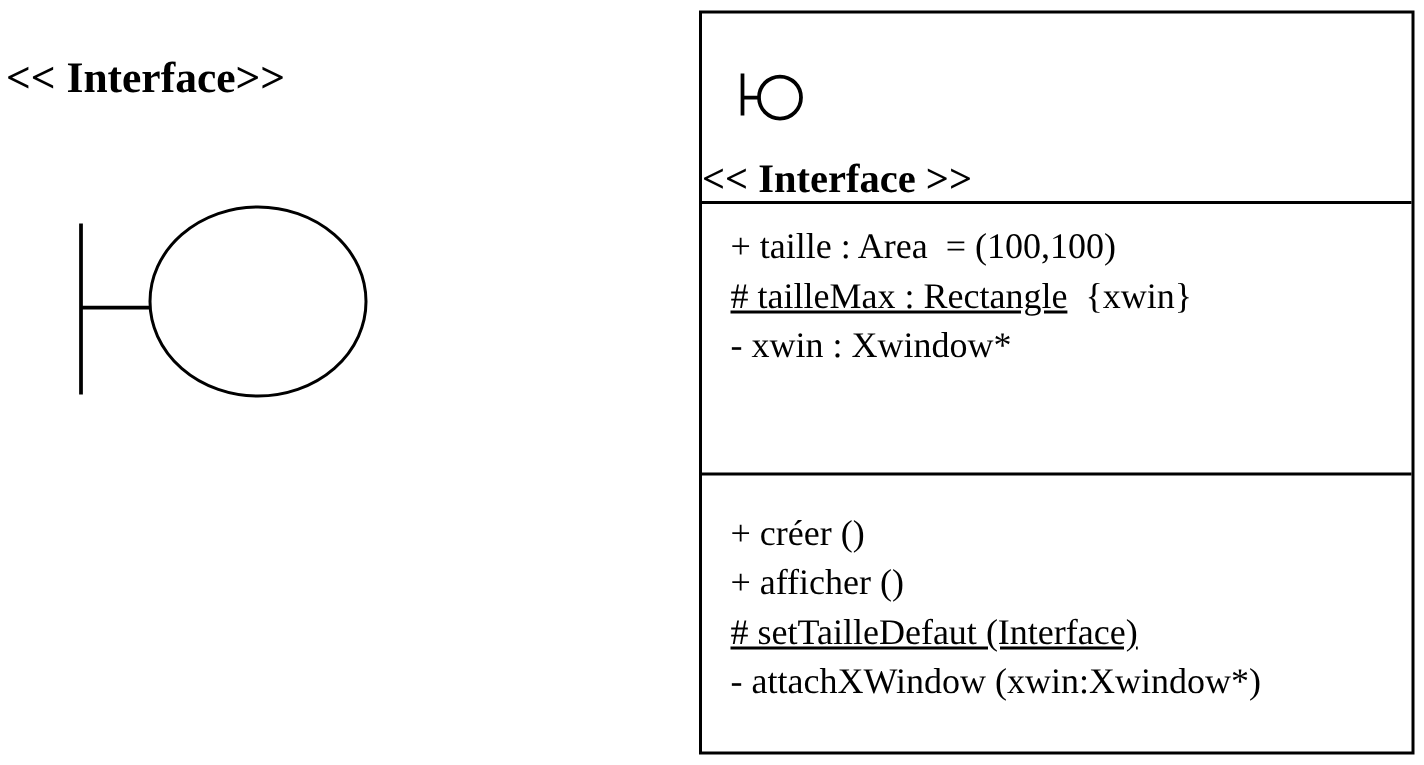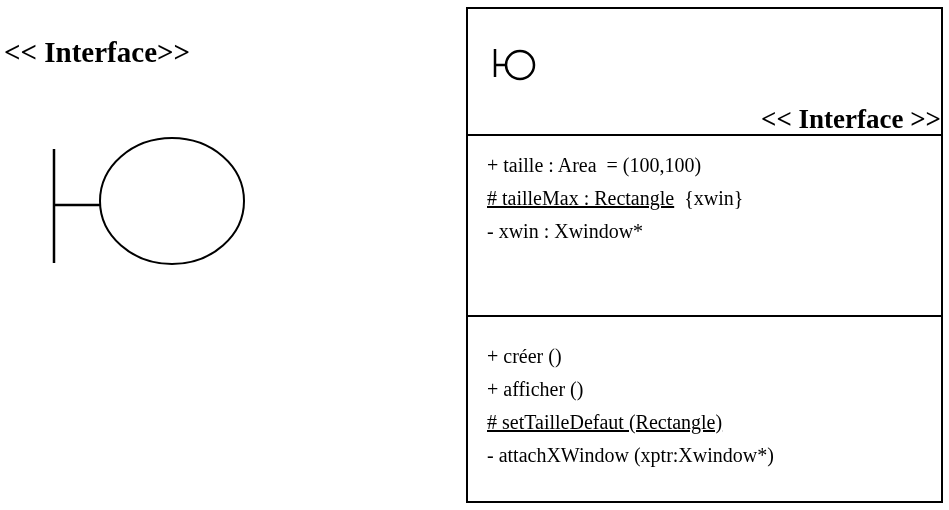--- a/index.html
+++ b/index.html
@@ -33,35 +33,35 @@
     display: flex; flex-direction: column;
   }
   .compartment-header {
     height: 127px;
     border-bottom: 2px solid var(--ink);
     position: relative;
   }
   .header-icon { position: absolute; left: 19px; top: 31px; }
   .header-text {
     position: absolute; left: 0; right: 0; top: 28px;
-    text-align: right;
+    text-align: left;
     font-weight: bold; font-size: 27px; line-height: 33px;
     white-space: pre;
   }
   .compartment-attributes {
     height: 181px;
     border-bottom: 2px solid var(--ink);
     padding: 13px 10px 0 19px;
   }
   .compartment-operations {
     flex: 1;
     padding: 23px 10px 0 19px;
   }
   .member-line {
-    font-size: 20px; line-height: 33px;
+    font-size: 24px; line-height: 33px;
     white-space: pre;
   }
   .member-line .underline { text-decoration: underline; }
 </style>
 </head>
 <body>
 
 <div class="canvas">
 
   <div class="left-label">&lt;&lt; Interface&gt;&gt;</div>
@@ -87,19 +87,19 @@
 
     <div class="compartment-attributes">
         <div class="member-line"><span>+ taille : Area  = (100,100)</span></div>
         <div class="member-line"><span class="underline"># tailleMax : Rectangle</span><span>  {xwin}</span></div>
         <div class="member-line"><span>- xwin : Xwindow*</span></div>
       </div>
 
     <div class="compartment-operations">
         <div class="member-line"><span>+ créer ()</span></div>
         <div class="member-line"><span>+ afficher ()</span></div>
-        <div class="member-line"><span class="underline"># setTailleDefaut (Rectangle)</span></div>
-        <div class="member-line"><span>- attachXWindow (xptr:Xwindow*)</span></div>
+        <div class="member-line"><span class="underline"># setTailleDefaut (Interface)</span></div>
+        <div class="member-line"><span>- attachXWindow (xwin:Xwindow*)</span></div>
       </div>
 
   </div>
 
 </div>
 
 </body></html>

